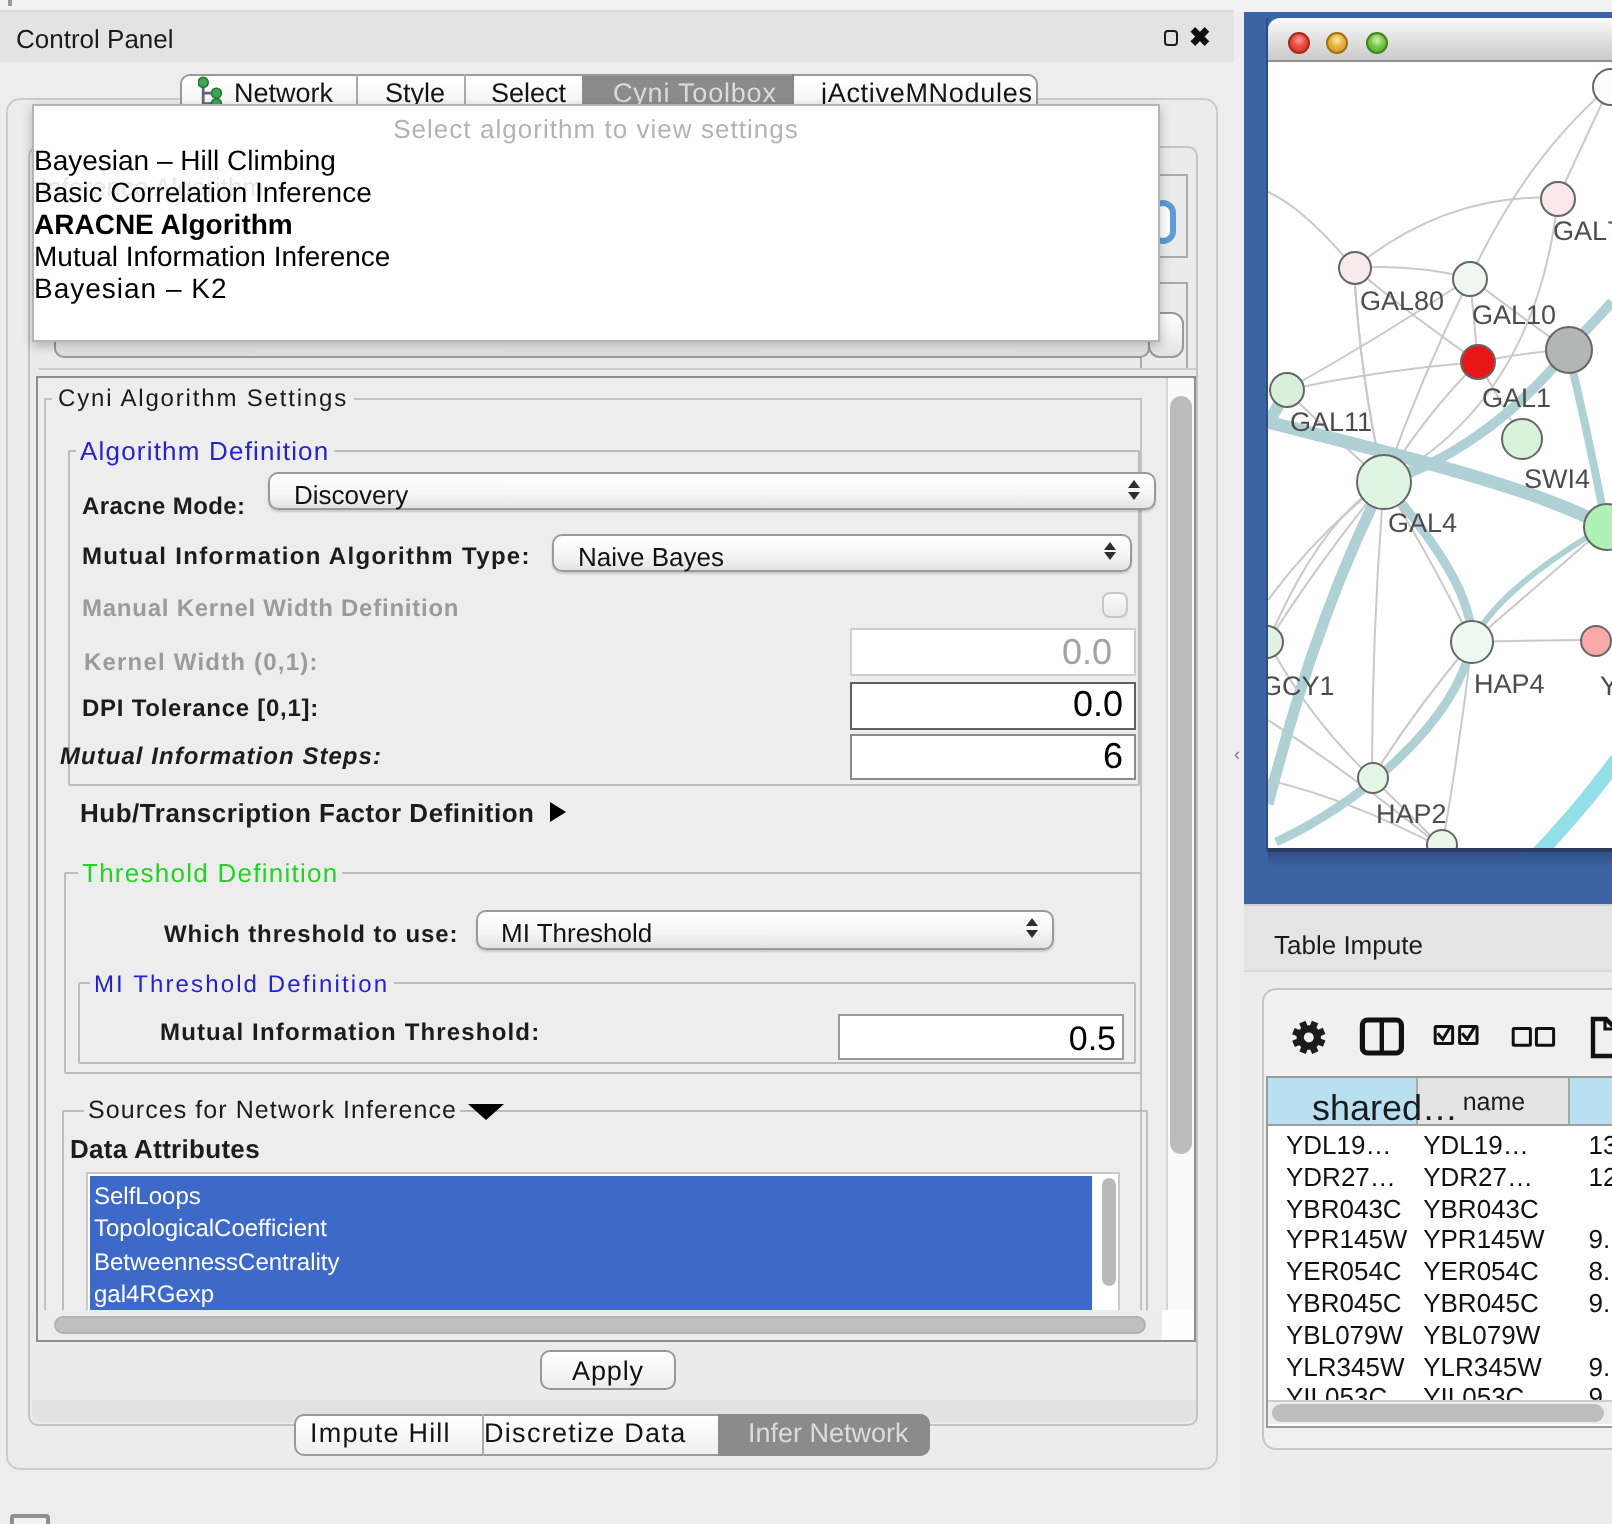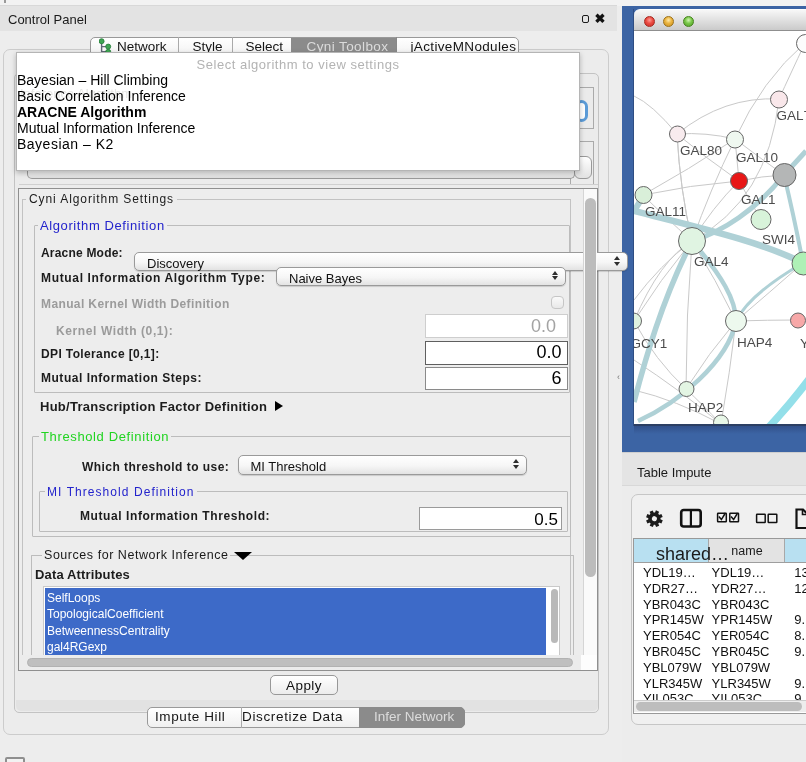--- a/index.html
+++ b/index.html
@@ -67,42 +67,42 @@
 
 <div class="abs" style="left:18px;top:188px;width:580px;height:483px;border:1px solid #8f8f8f;background:#ededed;"></div>
 
 <div class="abs" style="left:22px;top:199px;width:548.5px;height:464px;border:1px solid #c2c2c2;"></div>
 <div class="abs" style="left:26px;top:192px;font-size:12px;letter-spacing:0.91px;color:#1a1a1a;background:#ededed;padding:0 3px;">Cyni Algorithm Settings</div>
 
 <div class="group" style="left:33.5px;top:225px;width:536px;height:168px;"></div>
 <div class="gtitle" style="left:38px;top:218px;color:#2323cc;font-size:13px;letter-spacing:0.6px;">Algorithm Definition</div>
 
 <div class="lbl" style="left:41px;top:246px;letter-spacing:0.2px;">Aracne Mode:</div>
-<div class="combo" style="left:134px;top:252px;width:494px;height:19px;">
+<div class="combo" style="left:134px;top:236px;width:444px;height:19px;">
   <div class="ct" style="top:3px;">Discovery</div>
   <div class="arrows" style="top:3px;">
       <div class="up"></div>
       <div class="dn"></div>
     </div>
 </div>
 <div class="lbl" style="left:41px;top:271px;letter-spacing:0.66px;">Mutual Information Algorithm Type:</div>
 <div class="combo" style="left:276px;top:266.5px;width:290px;height:19px;">
   <div class="ct" style="top:3px;">Naive Bayes</div>
   <div class="arrows" style="top:3px;">
       <div class="up"></div>
       <div class="dn"></div>
     </div>
 </div>
 <div class="lbl dis" style="left:41px;top:297px;letter-spacing:0.38px;">Manual Kernel Width Definition</div>
 <div class="abs" style="left:550.5px;top:295.5px;width:13.5px;height:13.5px;border:1px solid #c6c6c6;border-radius:4px;background:linear-gradient(#fafafa,#e8e8e8);"></div>
-<div class="lbl dis" style="left:56px;top:324px;letter-spacing:0.6px;text-align:center;">Kernel Width (0,1):</div>
+<div class="lbl dis" style="left:42px;top:324px;letter-spacing:0.6px;text-align:center;">Kernel Width (0,1):</div>
 <div class="field" style="left:424.5px;top:314px;width:143.5px;height:24px;border:1px solid #cecece;color:#a3a3a3;font-size:18px;line-height:22px;padding-right:11px;">0.0</div>
 <div class="lbl" style="left:41px;top:347px;letter-spacing:0.37px;">DPI Tolerance [0,1]:</div>
 <div class="field" style="left:424.5px;top:340.5px;width:143.5px;height:24.5px;border:1.5px solid #5f5f5f;font-size:18px;line-height:21px;padding-right:5.5px;">0.0</div>
-<div class="lbl" style="left:41px;top:371px;letter-spacing:0.52px;">Mutual Information Steps:</div>
+<div class="lbl" style="left:30px;top:371px;letter-spacing:0.52px;font-style:italic;">Mutual Information Steps:</div>
 <div class="field" style="left:424.5px;top:367px;width:143.5px;height:23px;border:1px solid #8a8a8a;font-size:18px;line-height:21px;padding-right:5.5px;">6</div>
 
 <div class="lbl" style="left:40px;top:399px;font-size:13px;letter-spacing:0.26px;">Hub/Transcription Factor Definition</div>
 <div class="abs" style="left:274.5px;top:401px;width:0;height:0;border-top:5px solid transparent;border-bottom:5px solid transparent;border-left:8.5px solid #000;"></div>
 
 <div class="group" style="left:32px;top:436px;width:539px;height:101px;"></div>
 <div class="gtitle" style="left:39px;top:429px;color:#21d421;font-size:13px;letter-spacing:0.63px;">Threshold Definition</div>
 <div class="lbl" style="left:82px;top:460px;letter-spacing:0.46px;">Which threshold to use:</div>
 <div class="combo" style="left:237.5px;top:455px;width:289px;height:19.5px;">
   <div class="ct" style="top:3px;">MI Threshold</div>

